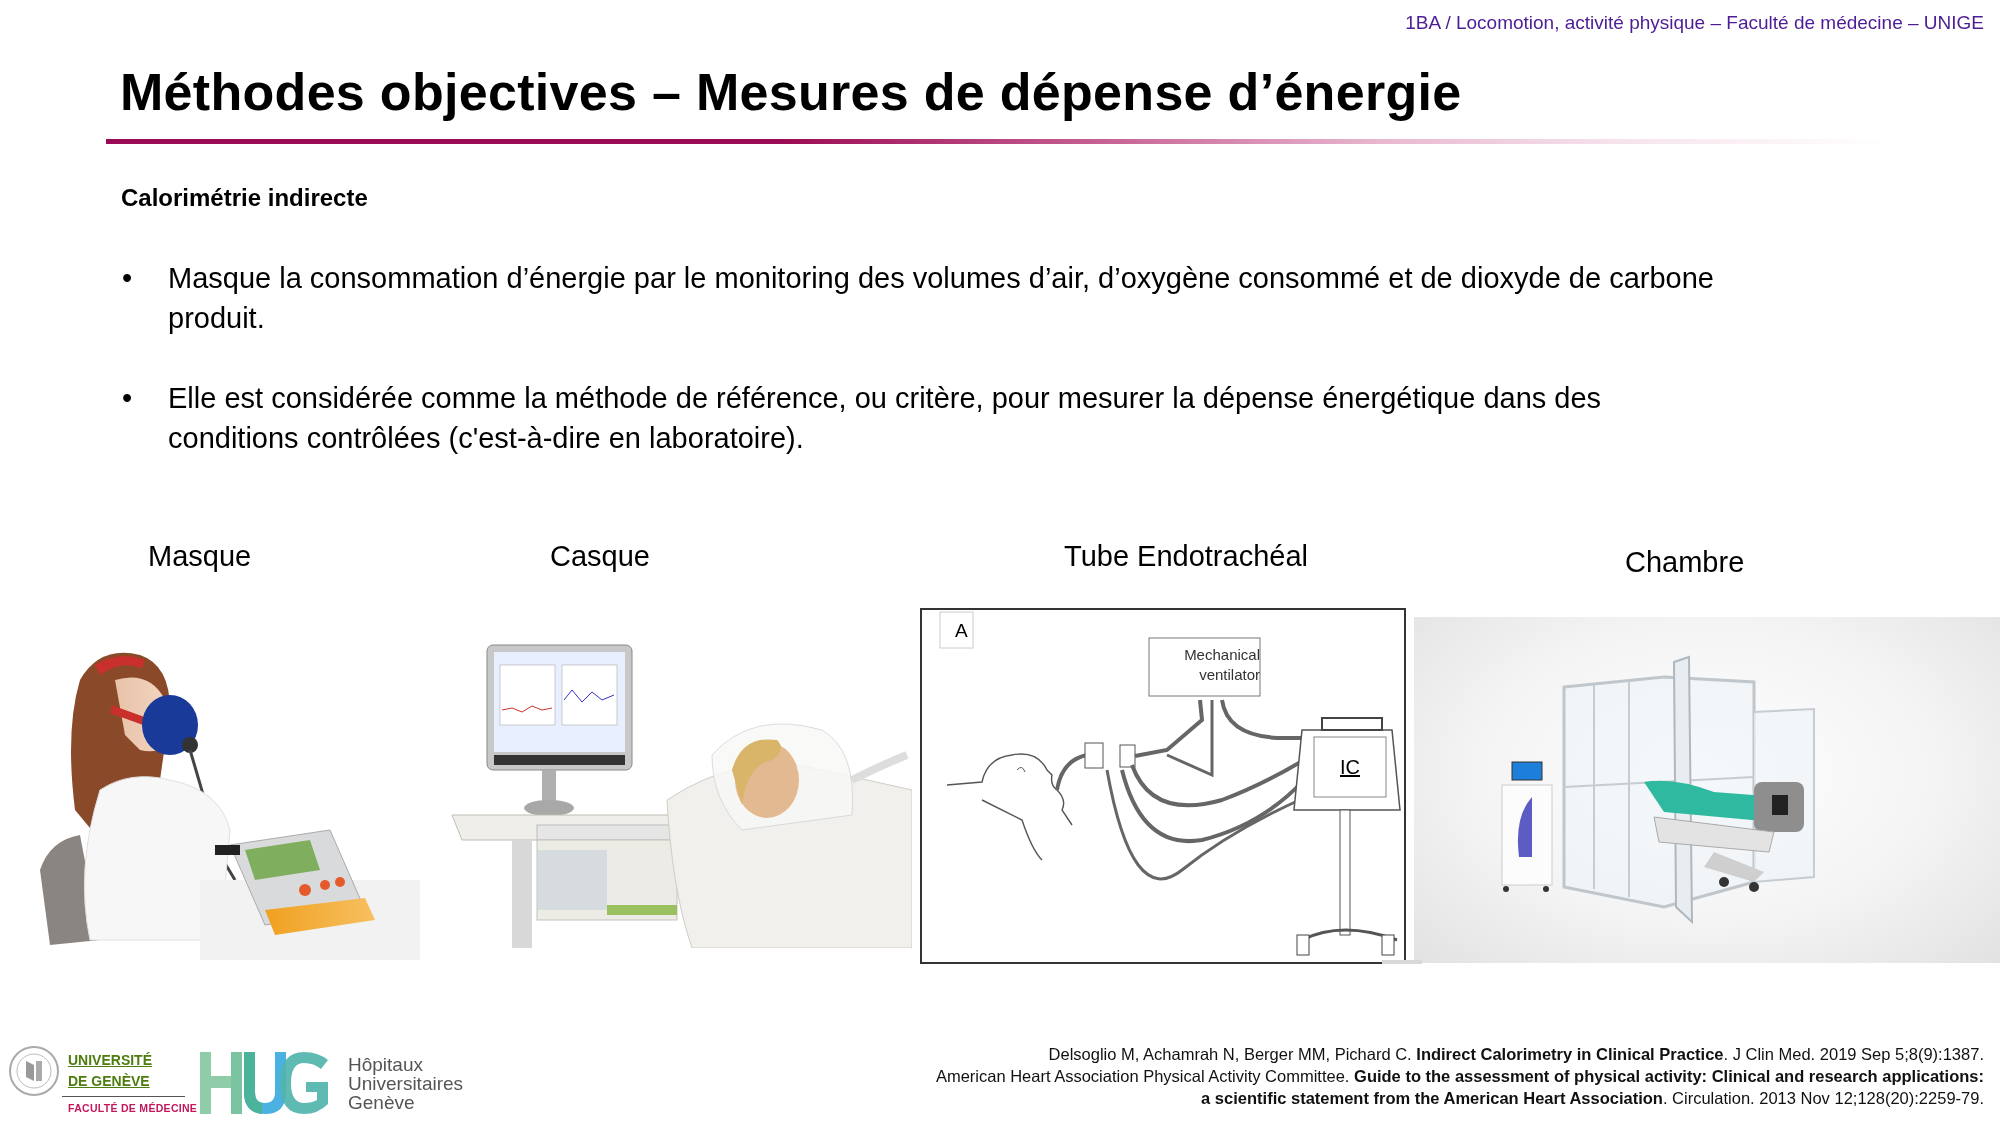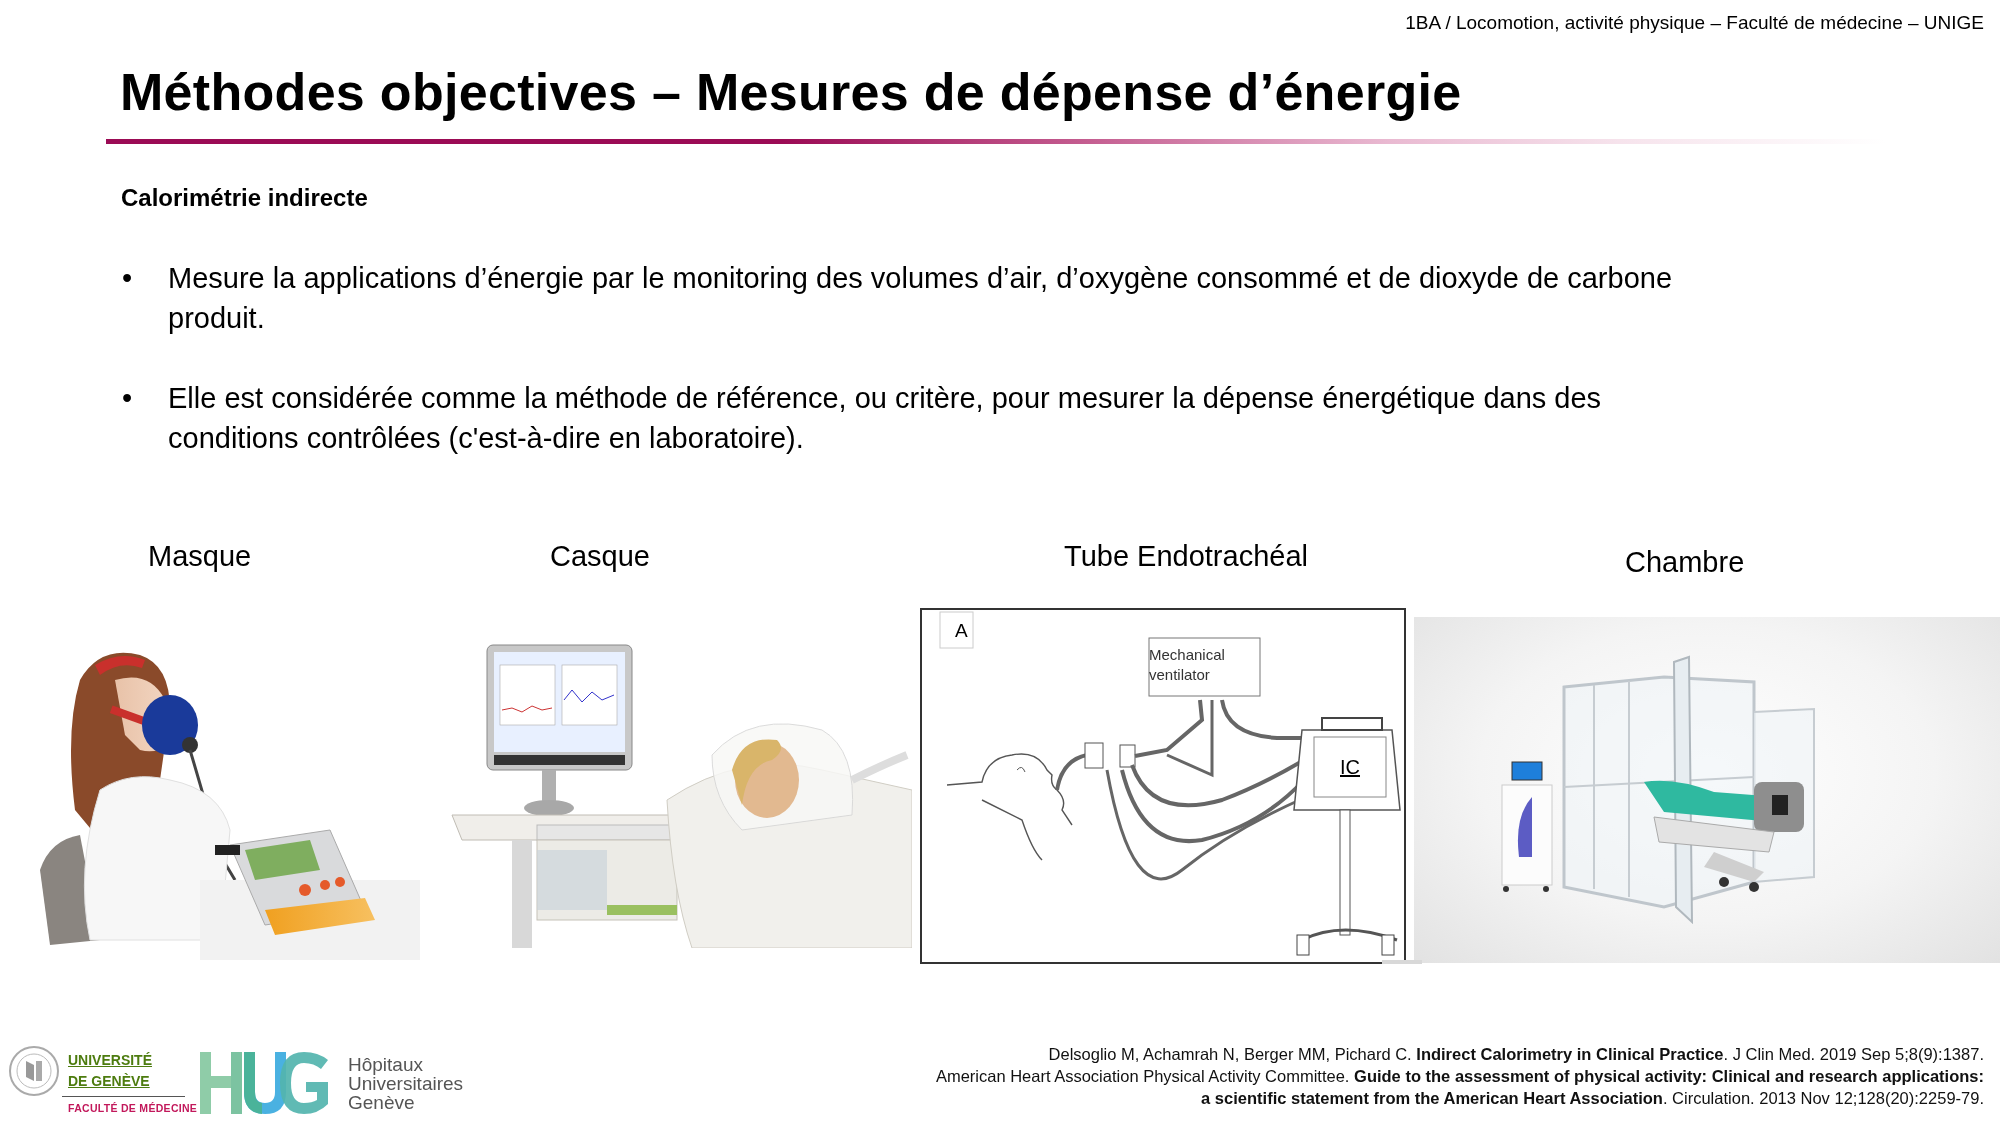--- a/index.html
+++ b/index.html
@@ -1,21 +1,21 @@
 <!DOCTYPE html>
 <html><head>
   <meta charset="utf-8">
   <style>
     html, body { margin: 0; padding: 0; }
     body {
       width: 2000px; height: 1125px; position: relative; overflow: hidden;
       background: #ffffff; font-family: "Liberation Sans", "DejaVu Sans", sans-serif; color: #000;
     }
     .abs { position: absolute; }
-    .header-ref { right: 16px; top: 12px; font-size: 19px; color: #000000; letter-spacing: 0; }
+    .header-ref { right: 16px; top: 12px; font-size: 19px; color: #4c1d95; letter-spacing: 0; }
     .title { left: 120px; top: 62px; font-size: 52px; color: #000; font-weight: bold; letter-spacing: 0.3px; }
     .title-rule {
       left: 106px; top: 139px; width: 1780px; height: 5px;
       background: linear-gradient(90deg, #9b0b55 0%, #9b0b55 38%, #c45d90 55%, #e9b9d1 72%, #f6e3ec 85%, rgba(255,255,255,0) 100%);
     }
     .subheading { left: 121px; top: 184px; font-size: 24px; font-weight: bold; }
     .bullets { left: 118px; top: 258px; width: 1720px; font-size: 29px; line-height: 40px; margin: 0; padding: 0; list-style: none; }
     .bullets li { position: relative; padding-left: 50px; margin-bottom: 40px; }
     .bullets li .dot { position: absolute; left: 4px; top: 0; }
     .label { font-size: 29px; }
@@ -34,21 +34,21 @@
 <div class="abs header-ref">1BA / Locomotion, activité physique – Faculté de médecine – UNIGE</div>
 
 <div class="abs title">Méthodes objectives – Mesures de dépense d’énergie</div>
 <div class="abs title-rule"></div>
 
 <div class="abs subheading">Calorimétrie indirecte</div>
 
 <ul class="abs bullets">
   <li>
     <span class="dot">•</span>
-    <span>Mesure la applications d’énergie par le monitoring des volumes d’air, d’oxygène consommé et de dioxyde de carbone</span><br>
+    <span>Masque la consommation d’énergie par le monitoring des volumes d’air, d’oxygène consommé et de dioxyde de carbone</span><br>
     <span>produit.</span>
   </li>
   <li>
     <span class="dot">•</span>
     <span>Elle est considérée comme la méthode de référence, ou critère, pour mesurer la dépense énergétique dans des</span><br>
     <span>conditions contrôlées (c'est-à-dire en laboratoire).</span>
   </li>
 </ul>
 
 <div class="abs label" style="left:148px; top:540px;">Masque</div>
@@ -145,21 +145,21 @@
 
     <path d="M380 120 L470 120 L478 200 L372 200 Z" fill="#fff" stroke="#555" stroke-width="1.5"></path>
     <rect x="392" y="127" width="72" height="60" fill="#fff" stroke="#888"></rect>
     <rect x="400" y="108" width="60" height="12" fill="none" stroke="#444" stroke-width="2"></rect>
     <rect x="418" y="200" width="10" height="125" fill="#fff" stroke="#555"></rect>
     <path d="M380 330 Q420 310 475 330" stroke="#555" stroke-width="3" fill="none"></path>
     <rect x="375" y="325" width="12" height="20" fill="#fff" stroke="#444"></rect>
     <rect x="460" y="325" width="12" height="20" fill="#fff" stroke="#444"></rect>
   </svg>
   <div class="abs" style="left:33px; top:10px; font-size:19px;">A</div>
-  <div class="abs" style="left:227px; top:35px; width:111px; text-align:left; font-size:15px; line-height:20px; color:#333;">
+  <div class="abs" style="left:227px; top:35px; width:111px; text-align:right; font-size:15px; line-height:20px; color:#333;">
     <span>Mechanical</span><br>
     <span>ventilator</span>
   </div>
   <div class="abs" style="left:392px; top:127px; width:72px; height:46px; line-height:60px; text-align:center; font-size:20px;text-decoration:underline;">IC</div>
 </div>
 
 <div class="abs img-box chamber-bg" style="left:1414px; top:617px; width:586px; height:346px;">
   <svg width="586" height="346" viewBox="0 0 586 346">
 
     <rect x="98" y="145" width="30" height="18" fill="#1e7fdb" stroke="#333"></rect>

